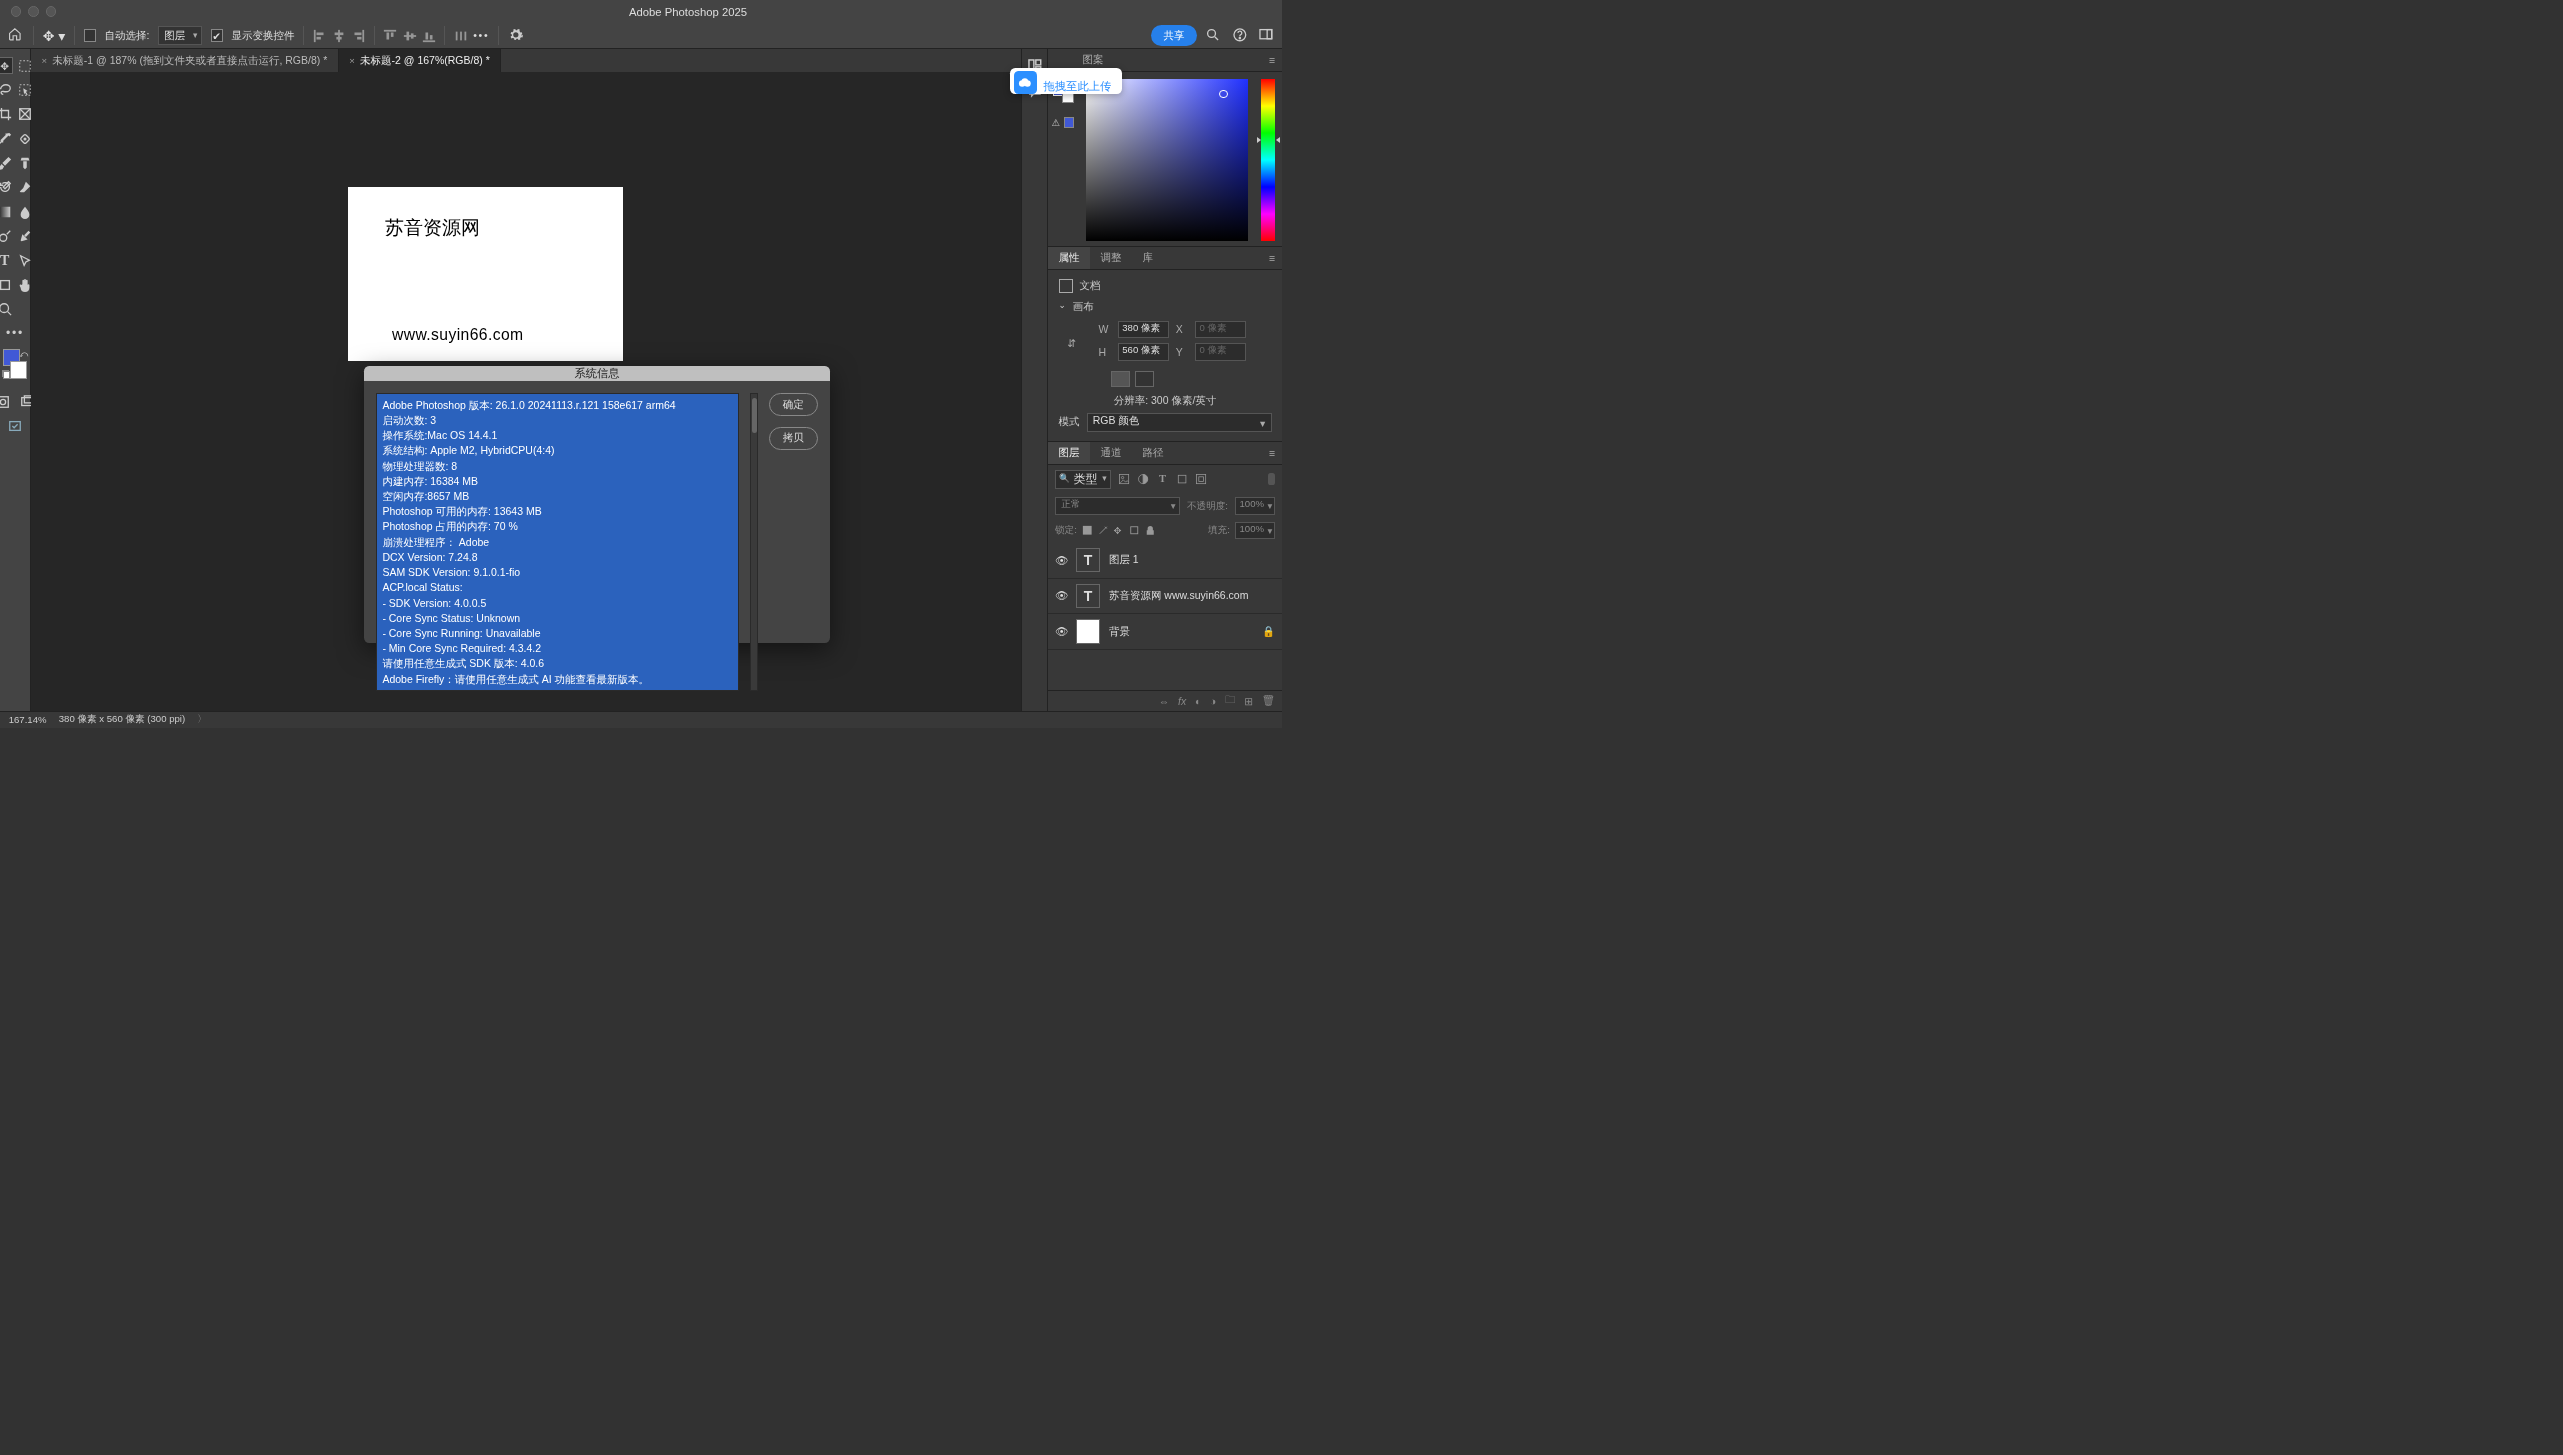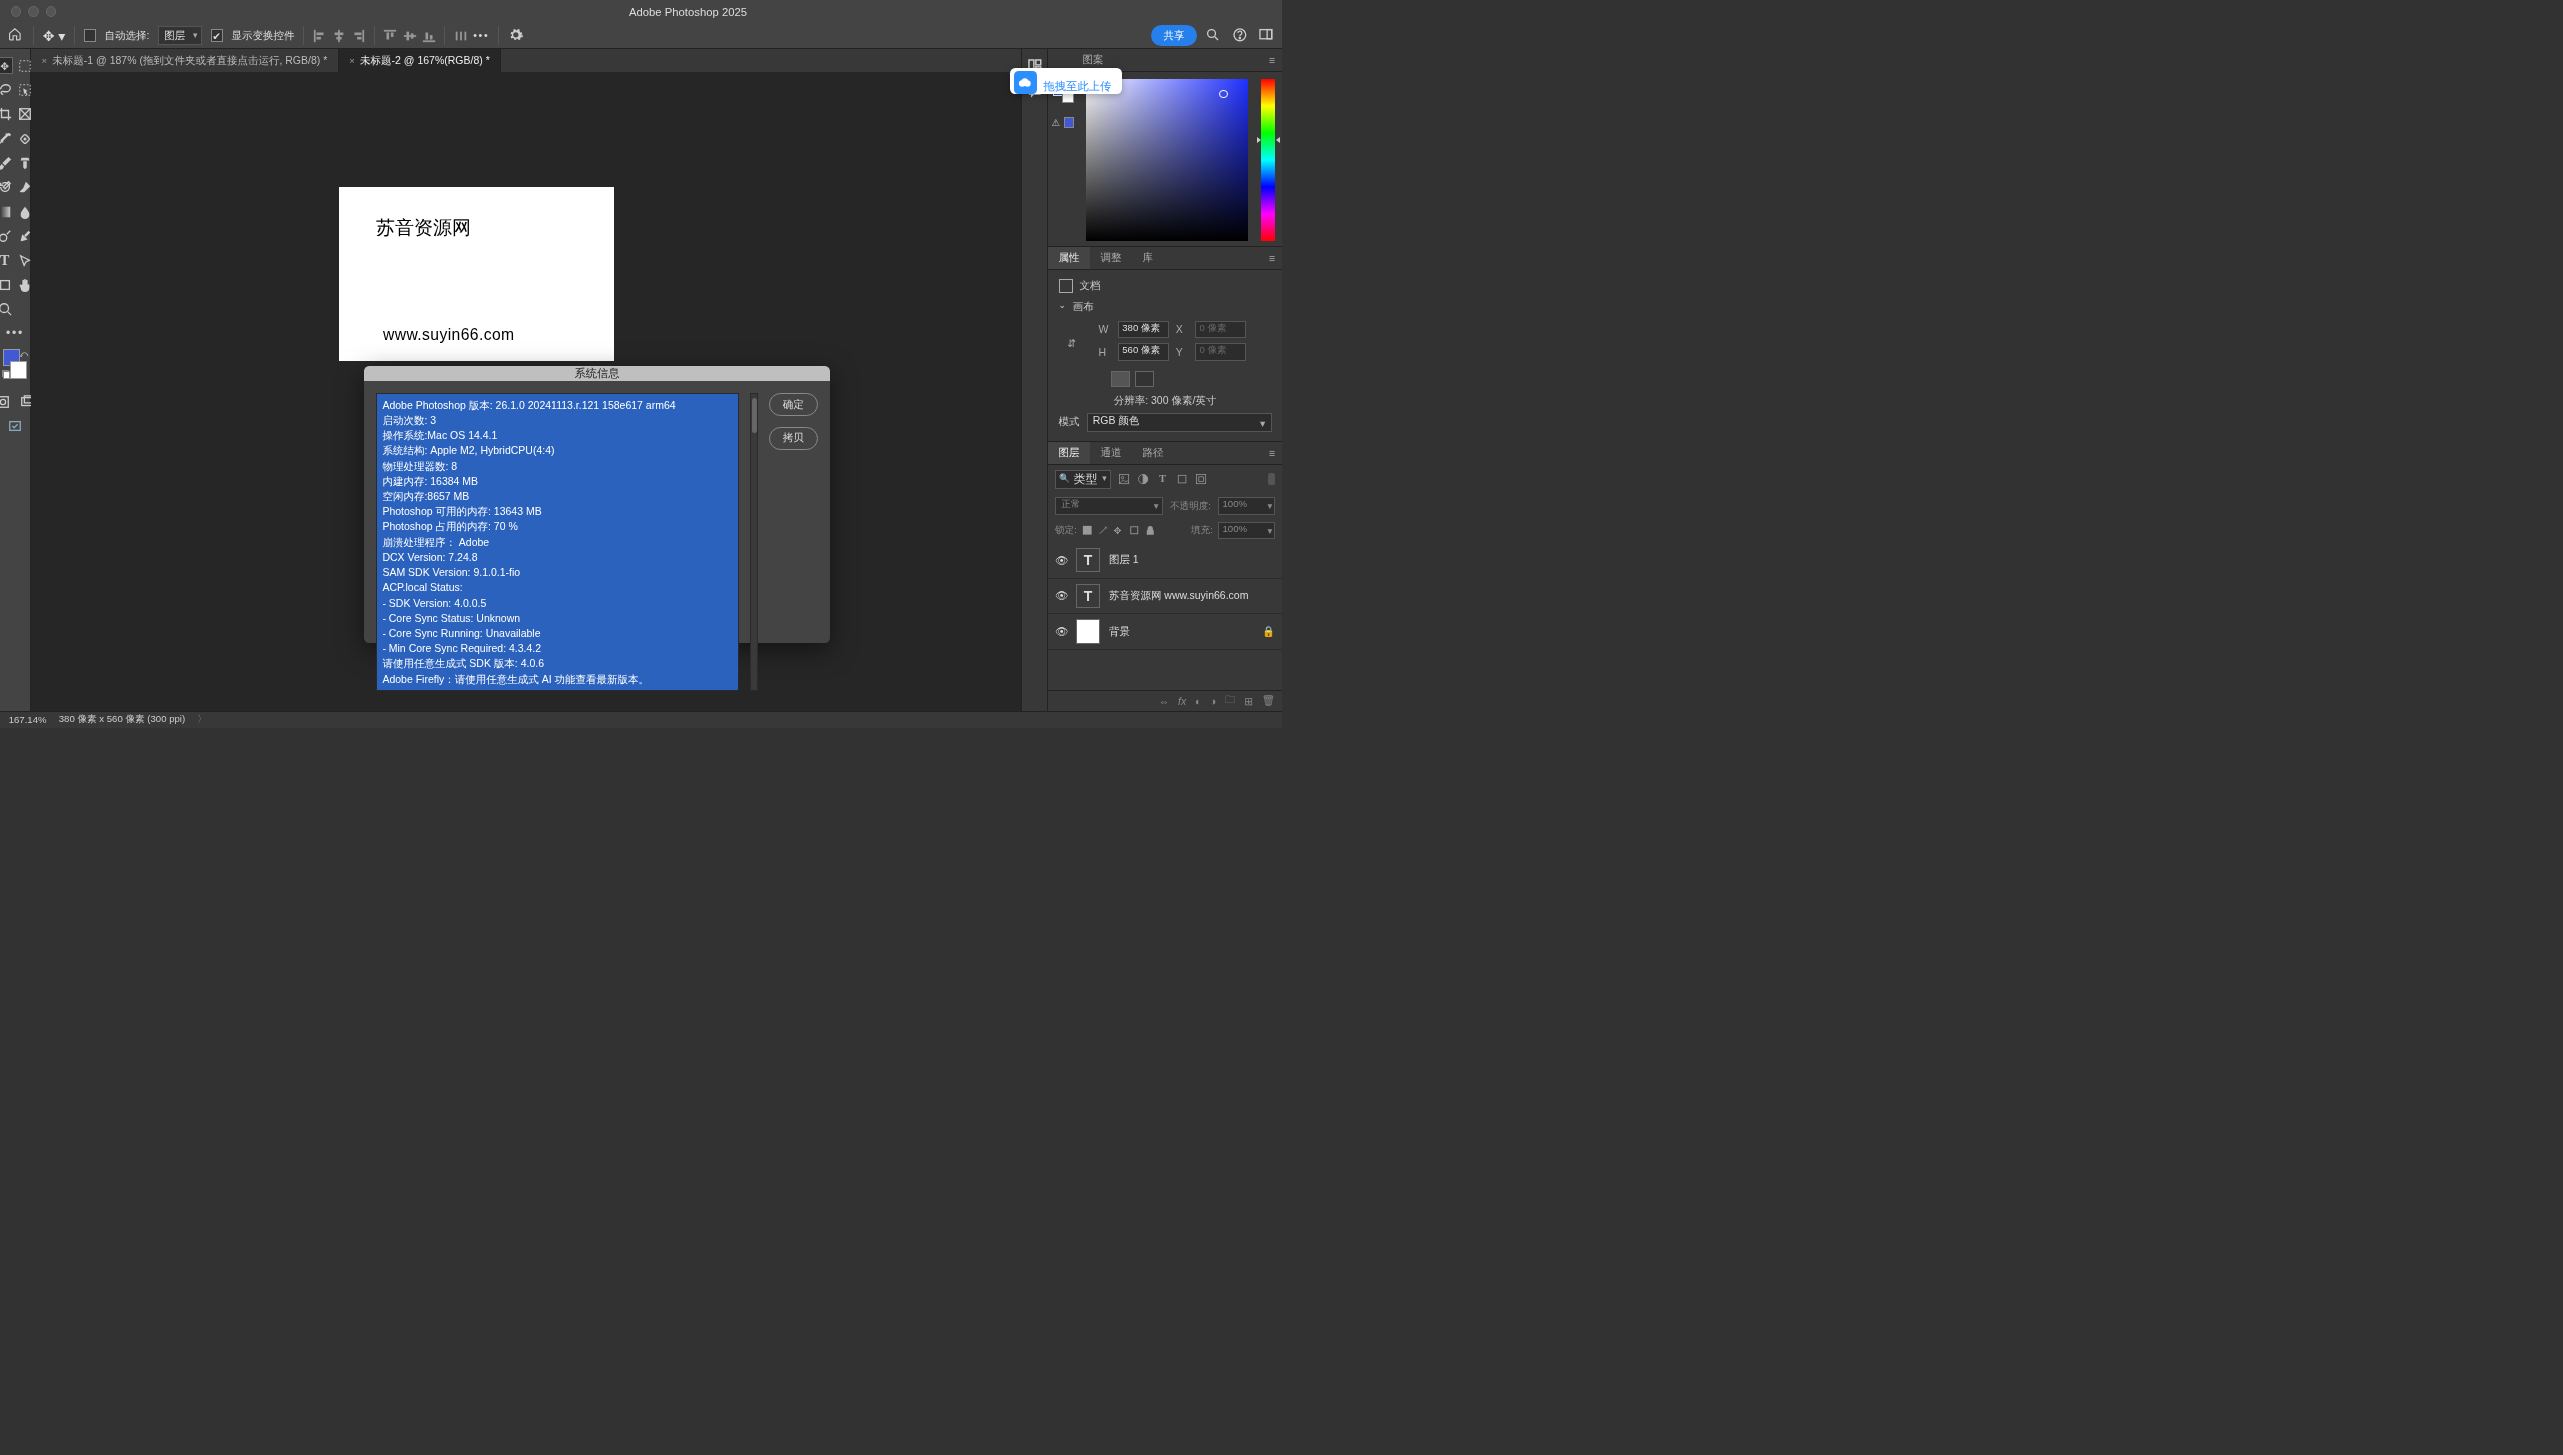--- a/index.html
+++ b/index.html
@@ -35,21 +35,21 @@
 .sw-def { position: absolute; bottom: 0; left: 1.7px; width: 8.7px; height: 8.7px; }
 .sw-def::before { content: ""; position: absolute; width: 5.2px; height: 5.2px; background: #000; border: 0.9px solid #888; top: 0; left: 0; }
 .sw-def::after { content: ""; position: absolute; width: 5.2px; height: 5.2px; background: #fff; border: 0.9px solid #888; bottom: 0; right: 0; }
 .qm-row { display: flex; gap: 8.7px; margin-top: 15.7px; }
 .doc-area { flex: 1; background: #262626; display: flex; flex-direction: column; position: relative; }
 .doc-tabs { height: 23px; background: #383838; display: flex; align-items: stretch; }
 .doc-tab { display: flex; align-items: center; gap: 5.2px; padding: 0 10.5px; color: #bbb; font-size: 10.5px; border-right: 0.9px solid #222; }
 .doc-tab .close-x { font-size: 9.6px; color: #999; }
 .doc-tab.active { background: #262626; color: #eee; }
 .canvas-wrap { flex: 1; position: relative; overflow: hidden; }
-.canvas { position: absolute; top: 115px; left: 308px; width: 275px; height: 174px; background: #fff; color: #000; }
+.canvas { position: absolute; top: 115px; left: 317px; width: 275px; height: 174px; background: #fff; color: #000; }
 .canvas-text1 { position: absolute; top: 28px; left: 37px; font-size: 19px; font-family: "SimSun", serif; }
 .canvas-text2 { position: absolute; bottom: 17.4px; left: 44px; font-size: 15.7px; font-family: Arial; letter-spacing: 0.4px; }
 .panel-stack { width: 26px; background: #383838; display: flex; flex-direction: column; align-items: center; gap: 10.5px; padding-top: 8.7px; border-left: 0.9px solid #222; }
 .right-panels { width: 235px; background: #383838; display: flex; flex-direction: column; border-left: 0.9px solid #222; }
 .panel-tabs { height: 23px; display: flex; align-items: center; border-bottom: 0.9px solid #222; }
 .panel-tab { padding: 0 10.5px; color: #aaa; height: 100%; display: flex; align-items: center; }
 .panel-tab.active { background: #444; color: #eee; }
 .panel-menu { margin-left: auto; padding: 0 7px; color: #aaa; }
 .color-panel { height: 174px; padding: 7px; position: relative; }
 .color-field { position: absolute; left: 38px; top: 7px; width: 162px; height: 162px; background: linear-gradient(to top, #000, transparent), linear-gradient(to right, #fff, #2030ff); }
@@ -81,21 +81,21 @@
 .layers-panel { border-top: 0.9px solid #222; flex: 1; display: flex; flex-direction: column; }
 .layers-toolbar { display: flex; align-items: center; gap: 7px; padding: 5.2px 7px; }
 .layers-filter { background: #2c2c2c; border: 0.9px solid #555; color: #ddd; height: 19px; padding: 0 5.2px 0 17.4px; width: 56px; position: relative; font-size: 12px; }
 .layers-filter::before { content: "🔍"; position: absolute; left: 3.5px; top: 2.6px; font-size: 8.7px; }
 .layers-filter::after { content: "▾"; position: absolute; right: 3.5px; top: 2.6px; font-size: 8.7px; color: #aaa; }
 .lf-ico { width: 12.2px; height: 12.2px; color: #999; }
 .blend-row { display: flex; align-items: center; gap: 7px; padding: 3.5px 7px; }
 .blend-select { background: #2c2c2c; border: 0.9px solid #555; color: #888; height: 17.4px; flex: 1; padding: 0 5.2px; position: relative; font-size: 9.6px; }
 .blend-select::after { content: "▾"; position: absolute; right: 3.5px; top: 1.7px; }
 .opacity-lbl { color: #888; font-size: 9.6px; }
-.opacity-val { background: #2c2c2c; border: 0.9px solid #555; color: #888; width: 57px; height: 17.4px; text-align: left; padding: 0 12.2px 0 3.5px; font-size: 9.6px; position: relative; }
+.opacity-val { background: #2c2c2c; border: 0.9px solid #555; color: #888; width: 40px; height: 17.4px; text-align: center; padding: 0 12.2px 0 3.5px; font-size: 9.6px; position: relative; }
 .opacity-val::after { content: "▾"; position: absolute; right: 1.7px; top: 1.7px; color: #888; }
 .lock-row { display: flex; align-items: center; gap: 5.2px; padding: 3.5px 7px; font-size: 9.6px; color: #888; }
 .lock-ico { width: 10.5px; height: 10.5px; }
 .layers-list { flex: 1; }
 .layer-item { display: flex; align-items: center; gap: 8.7px; padding: 5.2px 7px; border-bottom: 0.9px solid #2a2a2a; }
 .eye { width: 12.2px; text-align: center; }
 .thumb { width: 24.4px; height: 24.4px; background: #fff; border: 0.9px solid #666; display: flex; align-items: center; justify-content: center; color: #333; font-size: 14px; font-weight: bold; }
 .thumb.t-text { background: #3a3a3a; color: #ddd; }
 .layer-name { color: #ddd; font-size: 10.5px; }
 .layer-lock { margin-left: auto; color: #999; font-size: 10.5px; }

